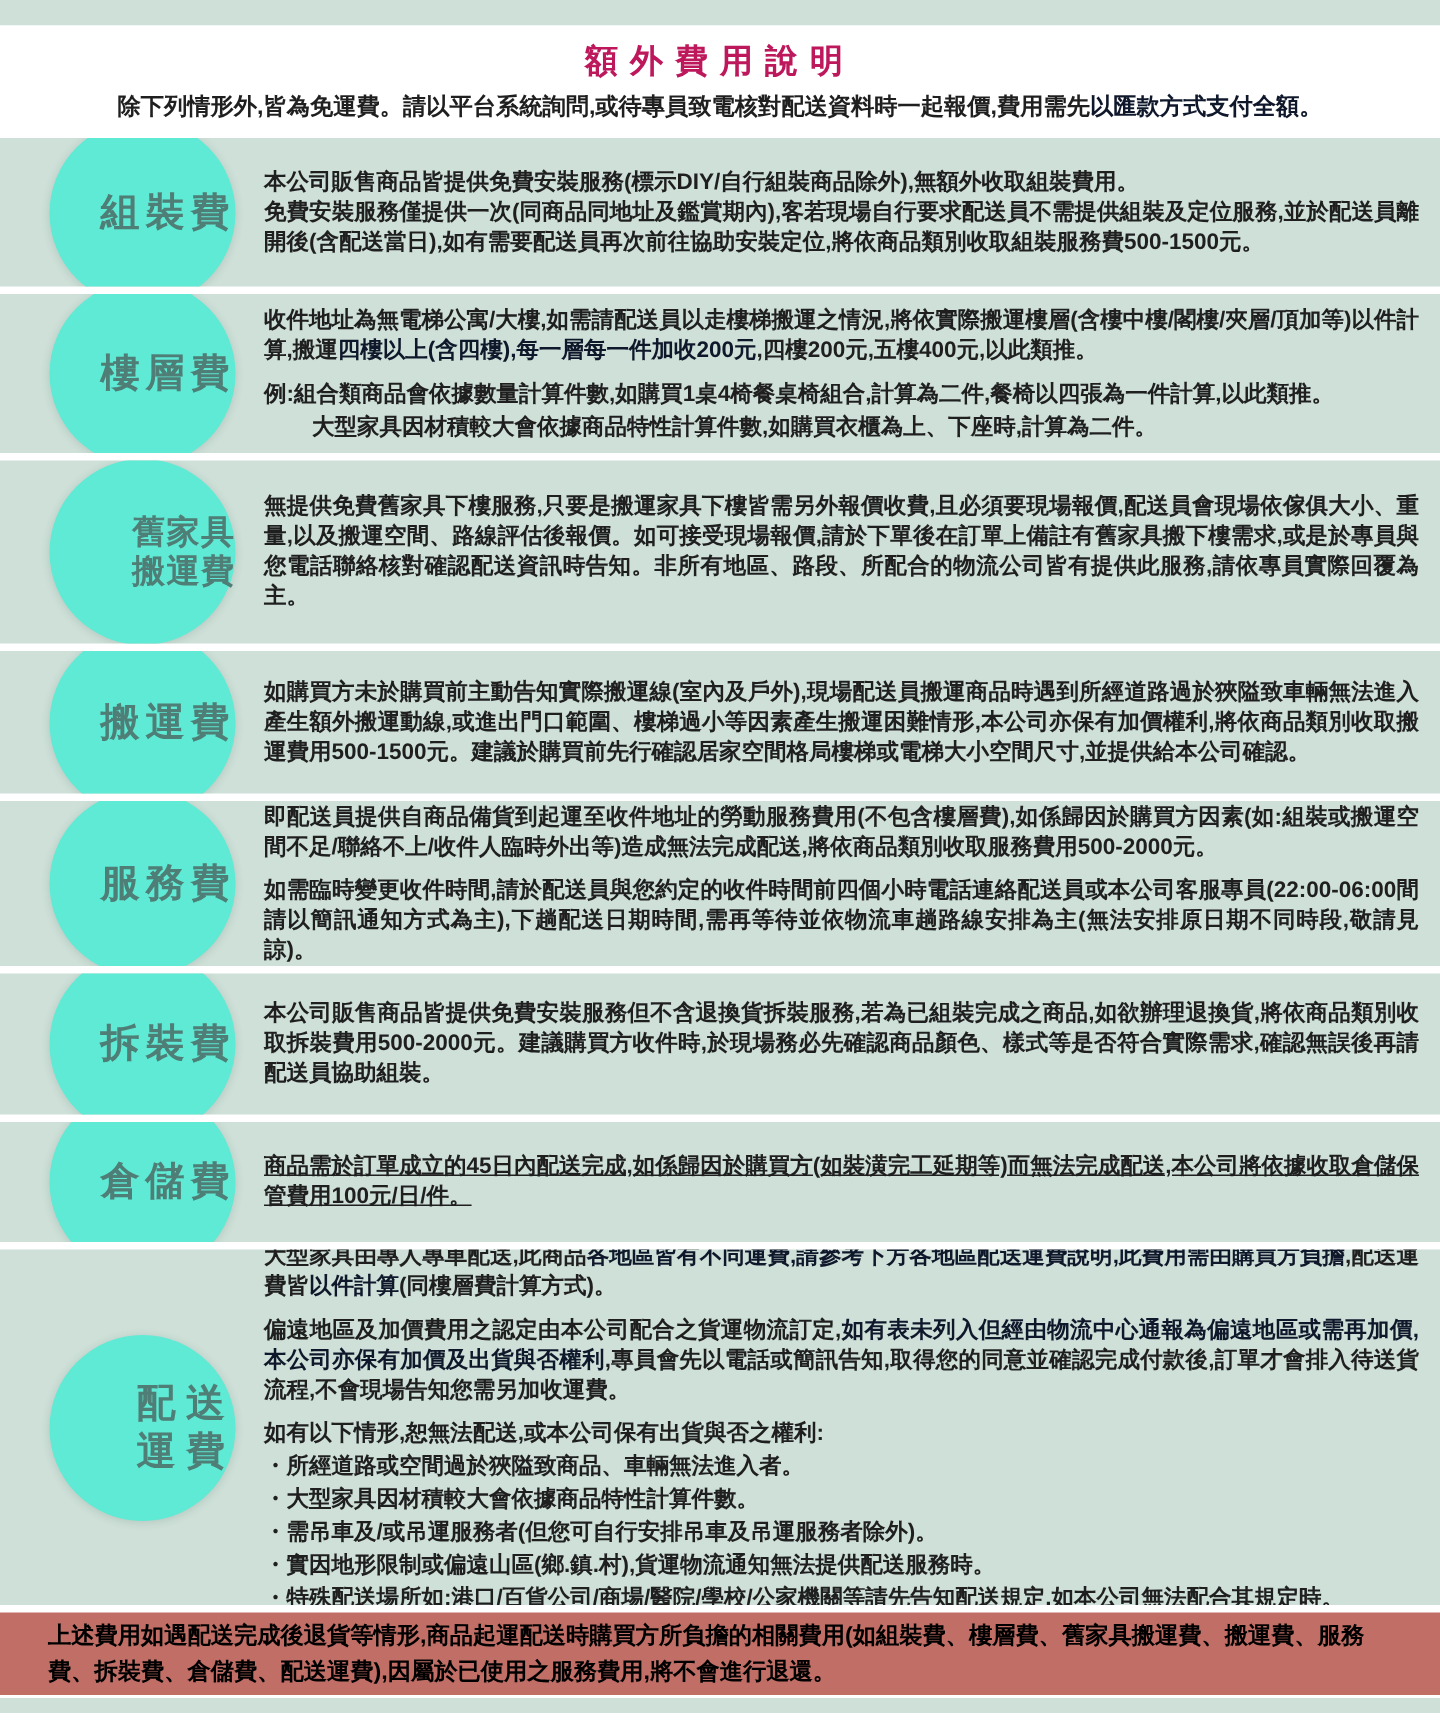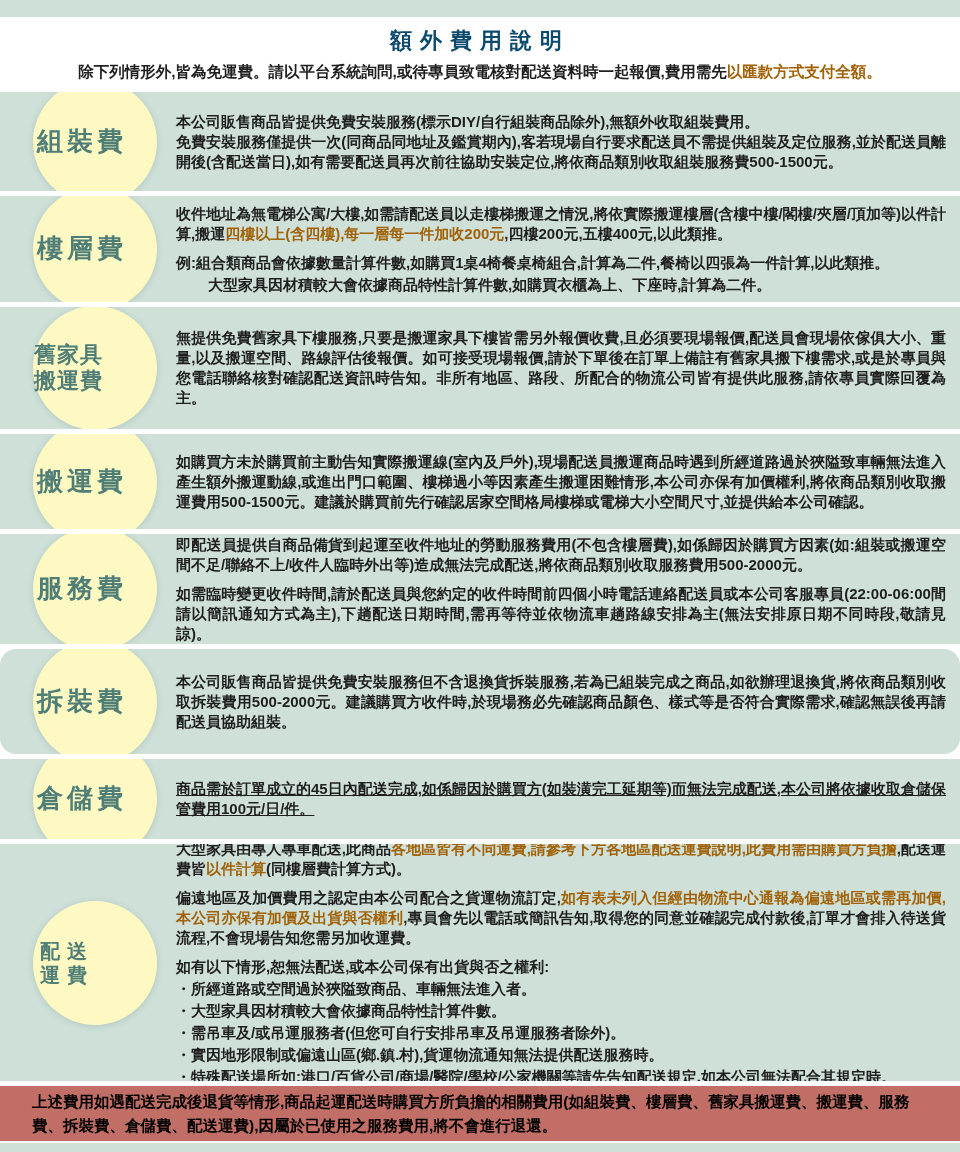--- a/index.html
+++ b/index.html
@@ -10,83 +10,83 @@
     font-weight:700;
     color:#1f1f1f;
     -webkit-font-smoothing:antialiased;
   }
   .top-strip{height:17px;background:#cee0d8;}
   .header{height:71px;background:#ffffff;text-align:center;box-sizing:border-box;padding-top:9px;}
   .title{
     margin:0;
     font-size:22px;
     letter-spacing:8px;
-    color:#0c4a6e;
+    color:#be185d;
     font-weight:700;
   }
   .subtitle{
     margin:6px 0 0 0;
     font-size:15.5px;
     line-height:20px;
   }
   .fee{
     position:relative;
     background:#cee0d8;
     overflow:hidden;
     margin-top:5px;
   }
   .fee.first{margin-top:4px;}
   .s1{height:99px;}
   .s2{height:106px;}
   .s3{height:122px;}
   .s4{height:95px;}
   .s5{height:110px;}
-  .s6{height:105px;border-radius:16px;}
+  .s6{height:94px;}
   .s7{height:80px;text-decoration:underline;}
   .s8{height:237px;}
   .badge{
     position:absolute;
     left:33px;
     top:50%;
     transform:translateY(-50%);
     width:124px;
     height:124px;
     border-radius:50%;
-    background:#fef9c3;
+    background:#5eead4;
     box-shadow:0 1px 6px rgba(60,90,80,0.18);
     display:flex;
     flex-direction:column;
-    align-items:flex-start;
+    align-items:flex-end;
     justify-content:center;
     color:#4f7e77;
     font-size:26px;
     letter-spacing:4px;
     line-height:1.2;
     text-indent:4px;
   }
   .badge.badge-sm{font-size:22px;letter-spacing:1px;text-indent:1px;}
-  .badge.badge-wide{font-size:20px;letter-spacing:7px;text-indent:7px;}
+  .badge.badge-wide{font-size:26px;letter-spacing:7px;text-indent:7px;}
   .content{
     margin-left:176px;
     margin-right:14px;
     height:100%;
     display:flex;
     flex-direction:column;
     justify-content:center;
   }
   .content p{
     margin:0;
     font-size:15px;
     line-height:20px;
     text-align:justify;
   }
   .content p.gap{margin-top:9px;}
   .content p.tight{margin-top:2px;}
   .content p.indent{padding-left:32px;}
-  .red{color:#a16207;}
+  .red{color:#0f172a;}
   .footer{
     margin-top:5px;
     height:55px;
     background:#c06e66;
     display:flex;
     align-items:center;
     box-sizing:border-box;
     padding:0 32px;
   }
   .footer p{

